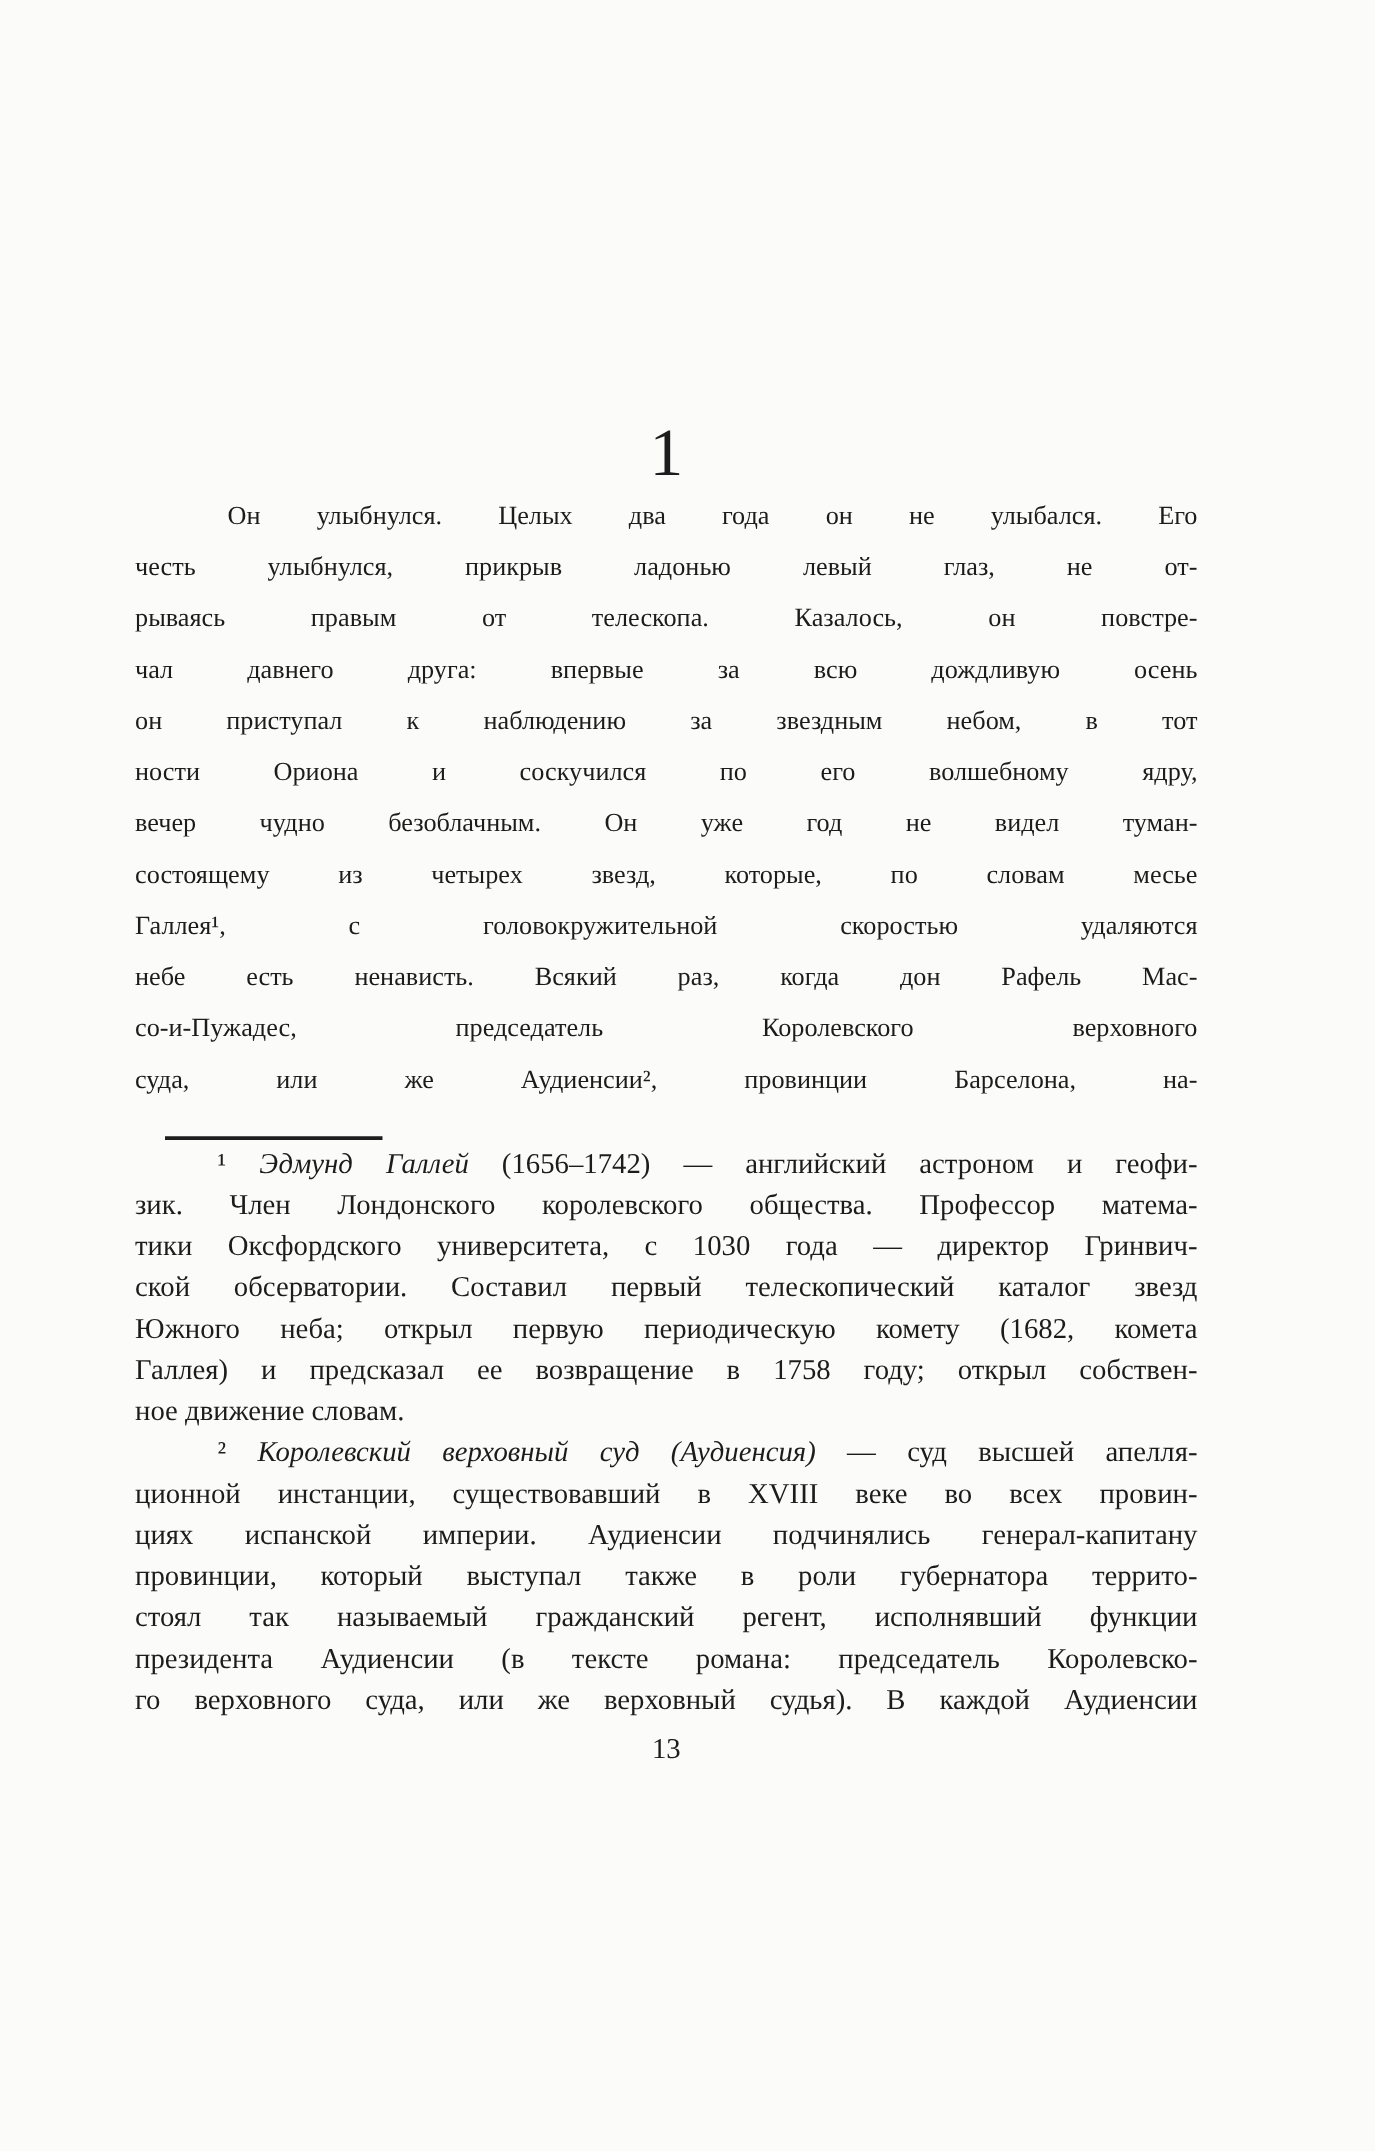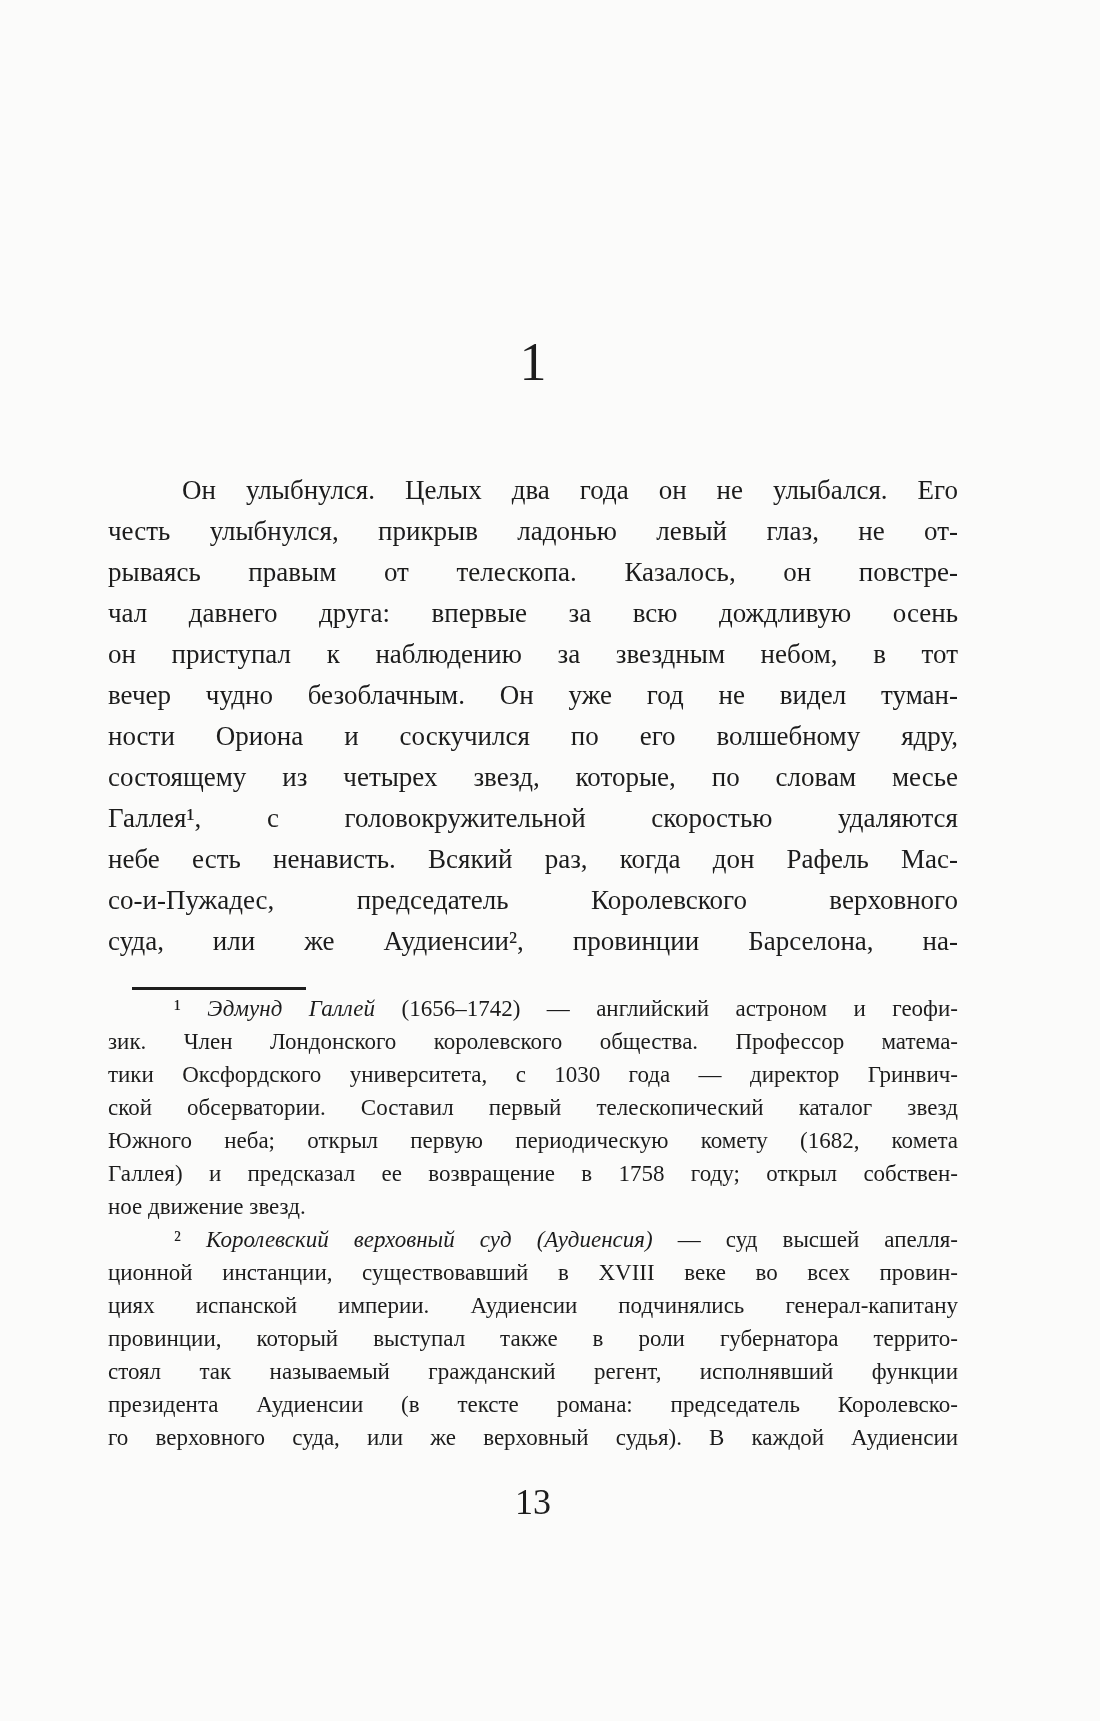--- a/index.html
+++ b/index.html
@@ -16,22 +16,21 @@
     margin-left: 108px;
   }
   .chapter-number {
     padding-top: 332px;
     text-align: center;
     font-size: 54px;
     line-height: 60px;
     font-weight: 500;
   }
   .body-text {
-    margin-top: 78px;
-    font-size: 27px;
+    font-size: 21px;
     line-height: 41px;
   }
   .tline {
     text-align: justify;
     text-align-last: justify;
     white-space: normal;
   }
   .tline.no-just { text-align-last: left; }
   .body-text .tline.first { text-indent: 74px; }
   .footnote-rule {
@@ -41,58 +40,58 @@
     height: 3px;
     background: #1e1e1e;
   }
   .footnotes {
     margin-top: 2px;
     font-size: 23px;
     line-height: 33px;
   }
   .footnote .tline.first { text-indent: 66px; }
   .page-number {
-    margin-top: 27px;
+    margin-top: 10px;
     text-align: center;
-    font-size: 36px;
+    font-size: 23px;
   }
   i { font-style: italic; }
 </style>
 </head>
 <body>
 
 <div class="page">
   <div class="chapter-number">1</div>
 
   <div class="body-text">
       <div class="tline first"><span>Он улыбнулся. Целых два года он не улыбался. Его</span></div>
       <div class="tline"><span>честь улыбнулся, прикрыв ладонью левый глаз, не от-</span></div>
       <div class="tline"><span>рываясь правым от телескопа. Казалось, он повстре-</span></div>
       <div class="tline"><span>чал давнего друга: впервые за всю дождливую осень</span></div>
       <div class="tline"><span>он приступал к наблюдению за звездным небом, в тот</span></div>
+      <div class="tline"><span>ности Ориона и соскучился по его волшебному ядру,</span></div>
       <div class="tline"><span>вечер чудно безоблачным. Он уже год не видел туман-</span></div>
-      <div class="tline"><span>ности Ориона и соскучился по его волшебному ядру,</span></div>
       <div class="tline"><span>состоящему из четырех звезд, которые, по словам месье</span></div>
       <div class="tline"><span>Галлея¹, с головокружительной скоростью удаляются</span></div>
       <div class="tline"><span>небе есть ненависть. Всякий раз, когда дон Рафель Мас-</span></div>
       <div class="tline"><span>со-и-Пужадес, председатель Королевского верховного</span></div>
       <div class="tline"><span>суда, или же Аудиенсии², провинции Барселона, на-</span></div>
     </div>
 
   <div class="footnote-rule"></div>
 
   <div class="footnotes">
     <div class="footnote">
         <div class="tline first"><span>¹ </span><i>Эдмунд Галлей</i><span> (1656–1742) — английский астроном и геофи-</span></div>
         <div class="tline"><span>зик. Член Лондонского королевского общества. Профессор матема-</span></div>
         <div class="tline"><span>тики Оксфордского университета, с 1030 года — директор Гринвич-</span></div>
         <div class="tline"><span>ской обсерватории. Составил первый телескопический каталог звезд</span></div>
         <div class="tline"><span>Южного неба; открыл первую периодическую комету (1682, комета</span></div>
         <div class="tline"><span>Галлея) и предсказал ее возвращение в 1758 году; открыл собствен-</span></div>
-        <div class="tline no-just"><span>ное движение звезд.</span></div>
+        <div class="tline no-just"><span>ное движение словам.</span></div>
       </div>
     <div class="footnote">
         <div class="tline first"><span>² </span><i>Королевский верховный суд (Аудиенсия)</i><span> — суд высшей апелля-</span></div>
         <div class="tline"><span>ционной инстанции, существовавший в XVIII веке во всех провин-</span></div>
         <div class="tline"><span>циях испанской империи. Аудиенсии подчинялись генерал-капитану</span></div>
         <div class="tline"><span>провинции, который выступал также в роли губернатора террито-</span></div>
         <div class="tline"><span>стоял так называемый гражданский регент, исполнявший функции</span></div>
         <div class="tline"><span>президента Аудиенсии (в тексте романа: председатель Королевско-</span></div>
         <div class="tline"><span>го верховного суда, или же верховный судья). В каждой Аудиенсии</span></div>
       </div>

